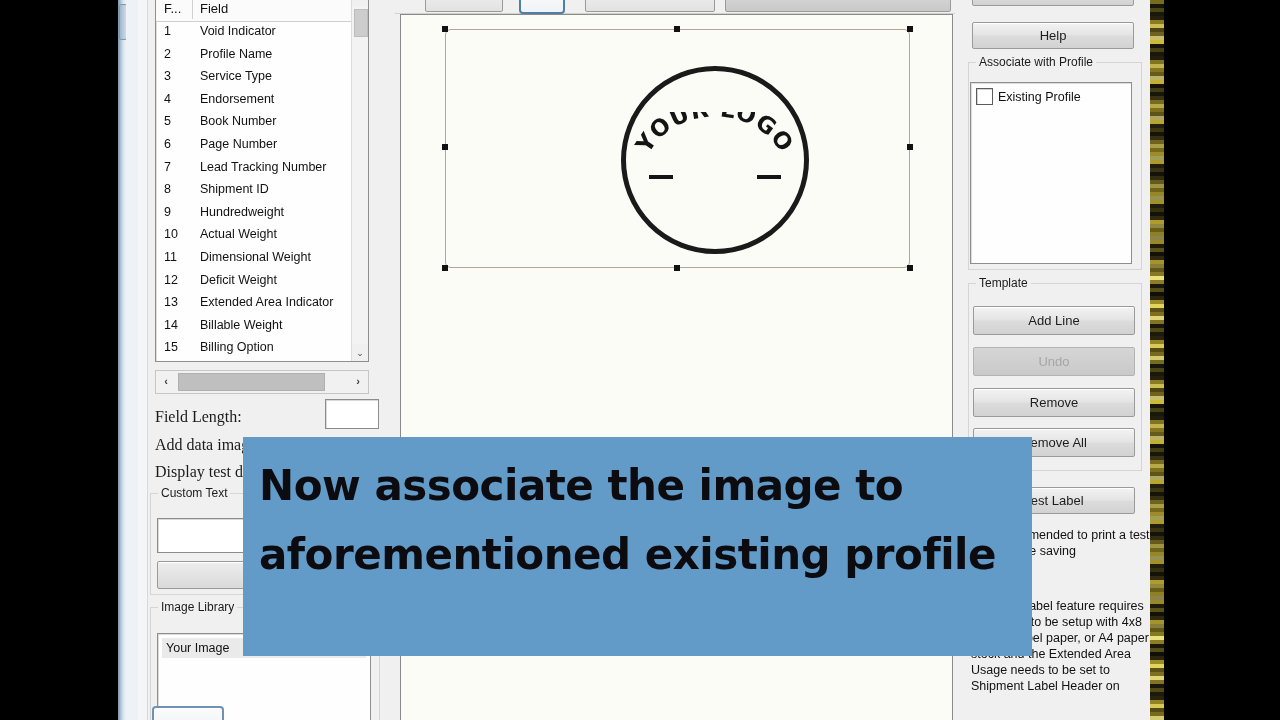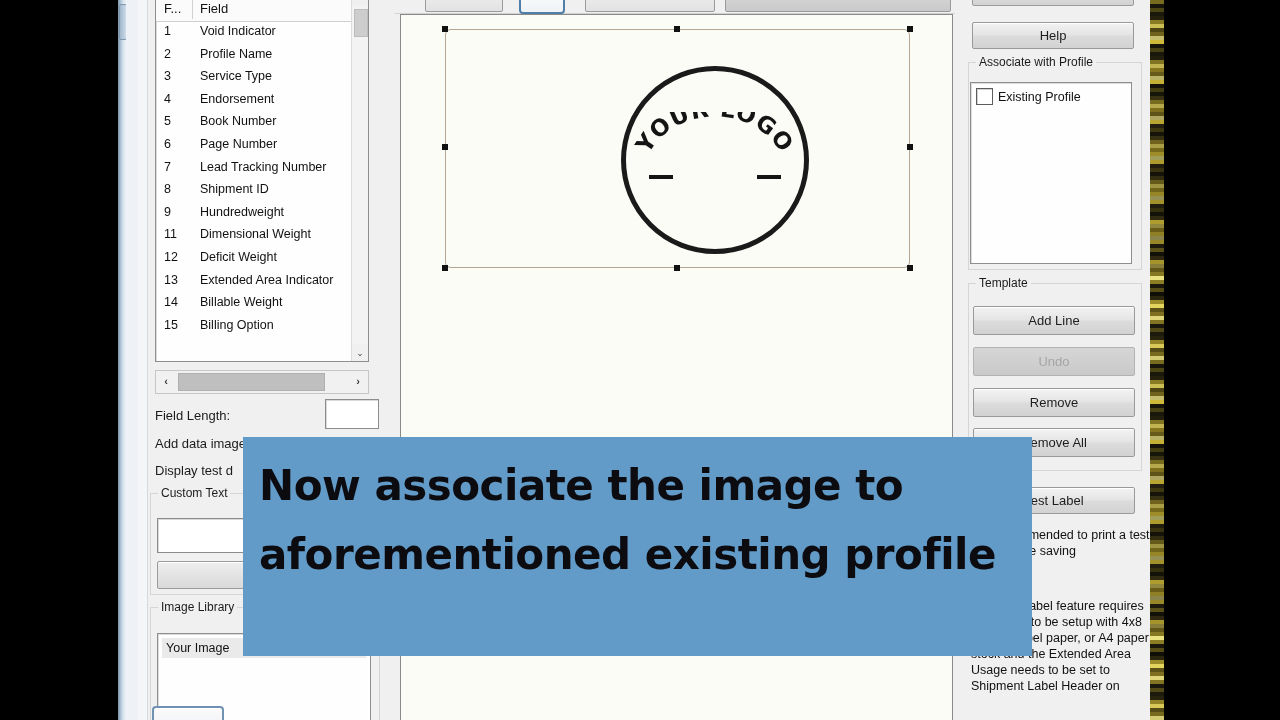--- a/index.html
+++ b/index.html
@@ -29,21 +29,21 @@
       font-size:13px;color:#1d1d1d;
       background:linear-gradient(to bottom,#f3f3f3,#e4e4e4 48%,#dcdcdc 52%,#d2d2d2);
       border:1px solid #9a9a9a;border-radius:2px;box-shadow:inset 0 1px 0 #fff;}
   .btn.disabled{color:#a6a6a6;background:linear-gradient(to bottom,#d6d6d6,#c9c9c9);
       border-color:#b3b3b3;box-shadow:none;}
   .btn.flat{background:linear-gradient(to bottom,#eeeeee,#d9d9d9);}
   .textbox{position:absolute;background:#fff;border:1px solid #8c8c8c;
       box-shadow:inset 1px 1px 0 #d9d9d9;}
   .listbox{position:absolute;background:#fefefe;border:1px solid #8e8e8e;
       box-shadow:inset 1px 1px 0 #dcdcdc;overflow:hidden;}
-  .lbl{position:absolute;font-size:13px;color:#1b1b1b;white-space:nowrap;}
+  .lbl{position:absolute;font-size:16px;color:#1b1b1b;white-space:nowrap;font-family:Liberation Serif, serif;}
 
   
   #fieldList{left:155px;top:-12px;width:212px;height:372px;}
   .fl-head{position:absolute;left:0;top:0;right:0;height:32px;background:#fbfbfb;
       border-bottom:1px solid #cfcfcf;}
   .fl-head .h-num{position:absolute;left:8px;top:12px;font-size:13px;color:#111;}
   .fl-head .h-name{position:absolute;left:44px;top:12px;font-size:13px;color:#111;}
   .fl-head .h-sep{position:absolute;left:36px;top:4px;width:1px;height:26px;background:#d0d0d0;}
   .fl-rows{position:absolute;left:0;top:32px;right:16px;bottom:0;}
   .fl-row{position:relative;height:22.6px;}
@@ -182,20 +182,24 @@
           <span class="n">7</span>
           <span class="t">Lead Tracking Number</span>
         </div>
         <div class="fl-row">
           <span class="n">8</span>
           <span class="t">Shipment ID</span>
         </div>
         <div class="fl-row">
           <span class="n">9</span>
           <span class="t">Hundredweight</span>
+        </div>
+        <div class="fl-row">
+          <span class="n">10</span>
+          <span class="t">Actual Weight</span>
         </div>
         <div class="fl-row">
           <span class="n">11</span>
           <span class="t">Dimensional Weight</span>
         </div>
         <div class="fl-row">
           <span class="n">12</span>
           <span class="t">Deficit Weight</span>
         </div>
         <div class="fl-row">

